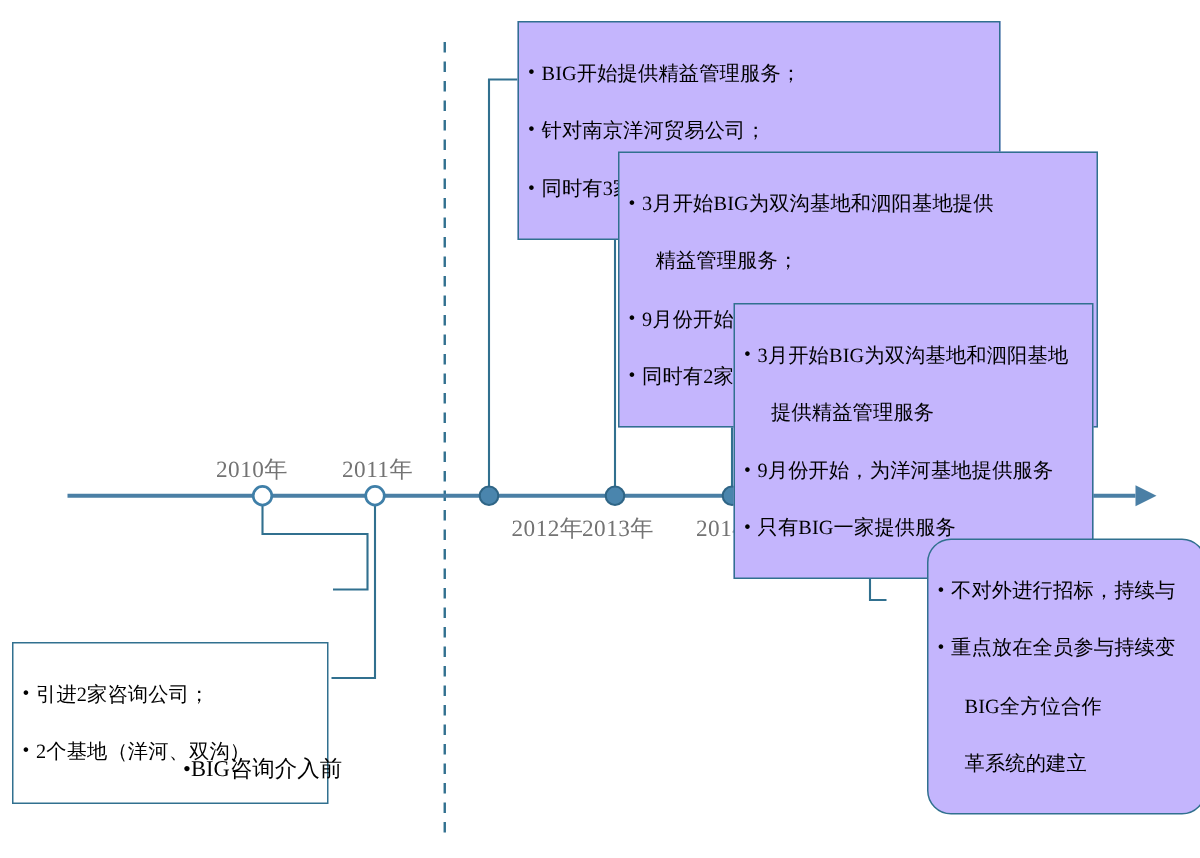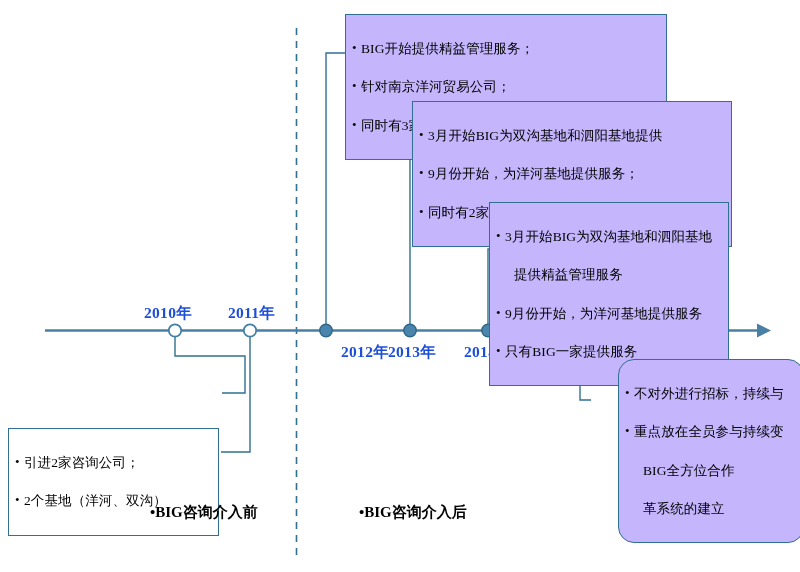--- a/index.html
+++ b/index.html
@@ -76,37 +76,35 @@
   #box-2015 { left: 618px;  top: 359px; width: 186px; border-radius: 16px; }
   #box-2010 { left: 25px;   top: 366px; width: 195px; }
   #box-2011 { left: 8px;    top: 428px; width: 211px; }
 
   
   .year-label {
     position: absolute;
     font-size: 15.5px;
     letter-spacing: 0.3px;
     white-space: nowrap;
-    color: #1d4ed8;
-    font-weight: bold;
+    color: #737373;
   }
   #year-2010 { left: 144px; top: 303px; }
   #year-2011 { left: 228px; top: 303px; }
   #year-2012 { left: 305px; top: 342px; margin-left: 36px; }
   #year-2013 { left: 388px; top: 342px; }
   #year-2014 { left: 464px; top: 342px; }
   #year-2015 { left: 549px; top: 303px; }
 
   
   .legend-item {
     position: absolute;
     font-size: 15px;
     white-space: nowrap;
-    font-weight: 700;
-    margin-left: 28px;
+    font-weight: 400;
   }
   #legend-before { left: 122px; top: 503px; }
   #legend-after  { left: 331px; top: 503px; }
 </style>
 </head>
 <body>
 
 <div id="canvas">
 
   <svg id="lines" viewBox="0 0 800 572" width="800" height="572" xmlns="http://www.w3.org/2000/svg">
@@ -144,20 +142,21 @@
   <div class="year-label" id="year-2015">2015年</div>
 
   <div class="box filled" id="box-2012">
     <span class="li">BIG开始提供精益管理服务；</span>
     <span class="li">针对南京洋河贸易公司；</span>
     <span class="li">同时有3家咨询公司提供服务；</span>
   </div>
 
   <div class="box filled" id="box-2013">
     <span class="li">3月开始BIG为双沟基地和泗阳基地提供</span>
+    <span class="li cont">精益管理服务；</span>
     <span class="li">9月份开始，为洋河基地提供服务；</span>
     <span class="li">同时有2家咨询公司提供服务；</span>
   </div>
 
   <div class="box filled" id="box-2014">
     <span class="li">3月开始BIG为双沟基地和泗阳基地</span>
     <span class="li cont">提供精益管理服务</span>
     <span class="li">9月份开始，为洋河基地提供服务</span>
     <span class="li">只有BIG一家提供服务</span>
   </div>
@@ -169,15 +168,14 @@
     <span class="li cont">革系统的建立</span>
   </div>
 
 
   <div class="box plain" id="box-2011">
     <span class="li">引进2家咨询公司；</span>
     <span class="li">2个基地（洋河、双沟）</span>
   </div>
 
   <div class="legend-item" id="legend-before">•BIG咨询介入前</div>
-  <div class="legend-item" id="legend-after">•BIG咨询介入后</div>
 
 </div>
 
 </body></html>

